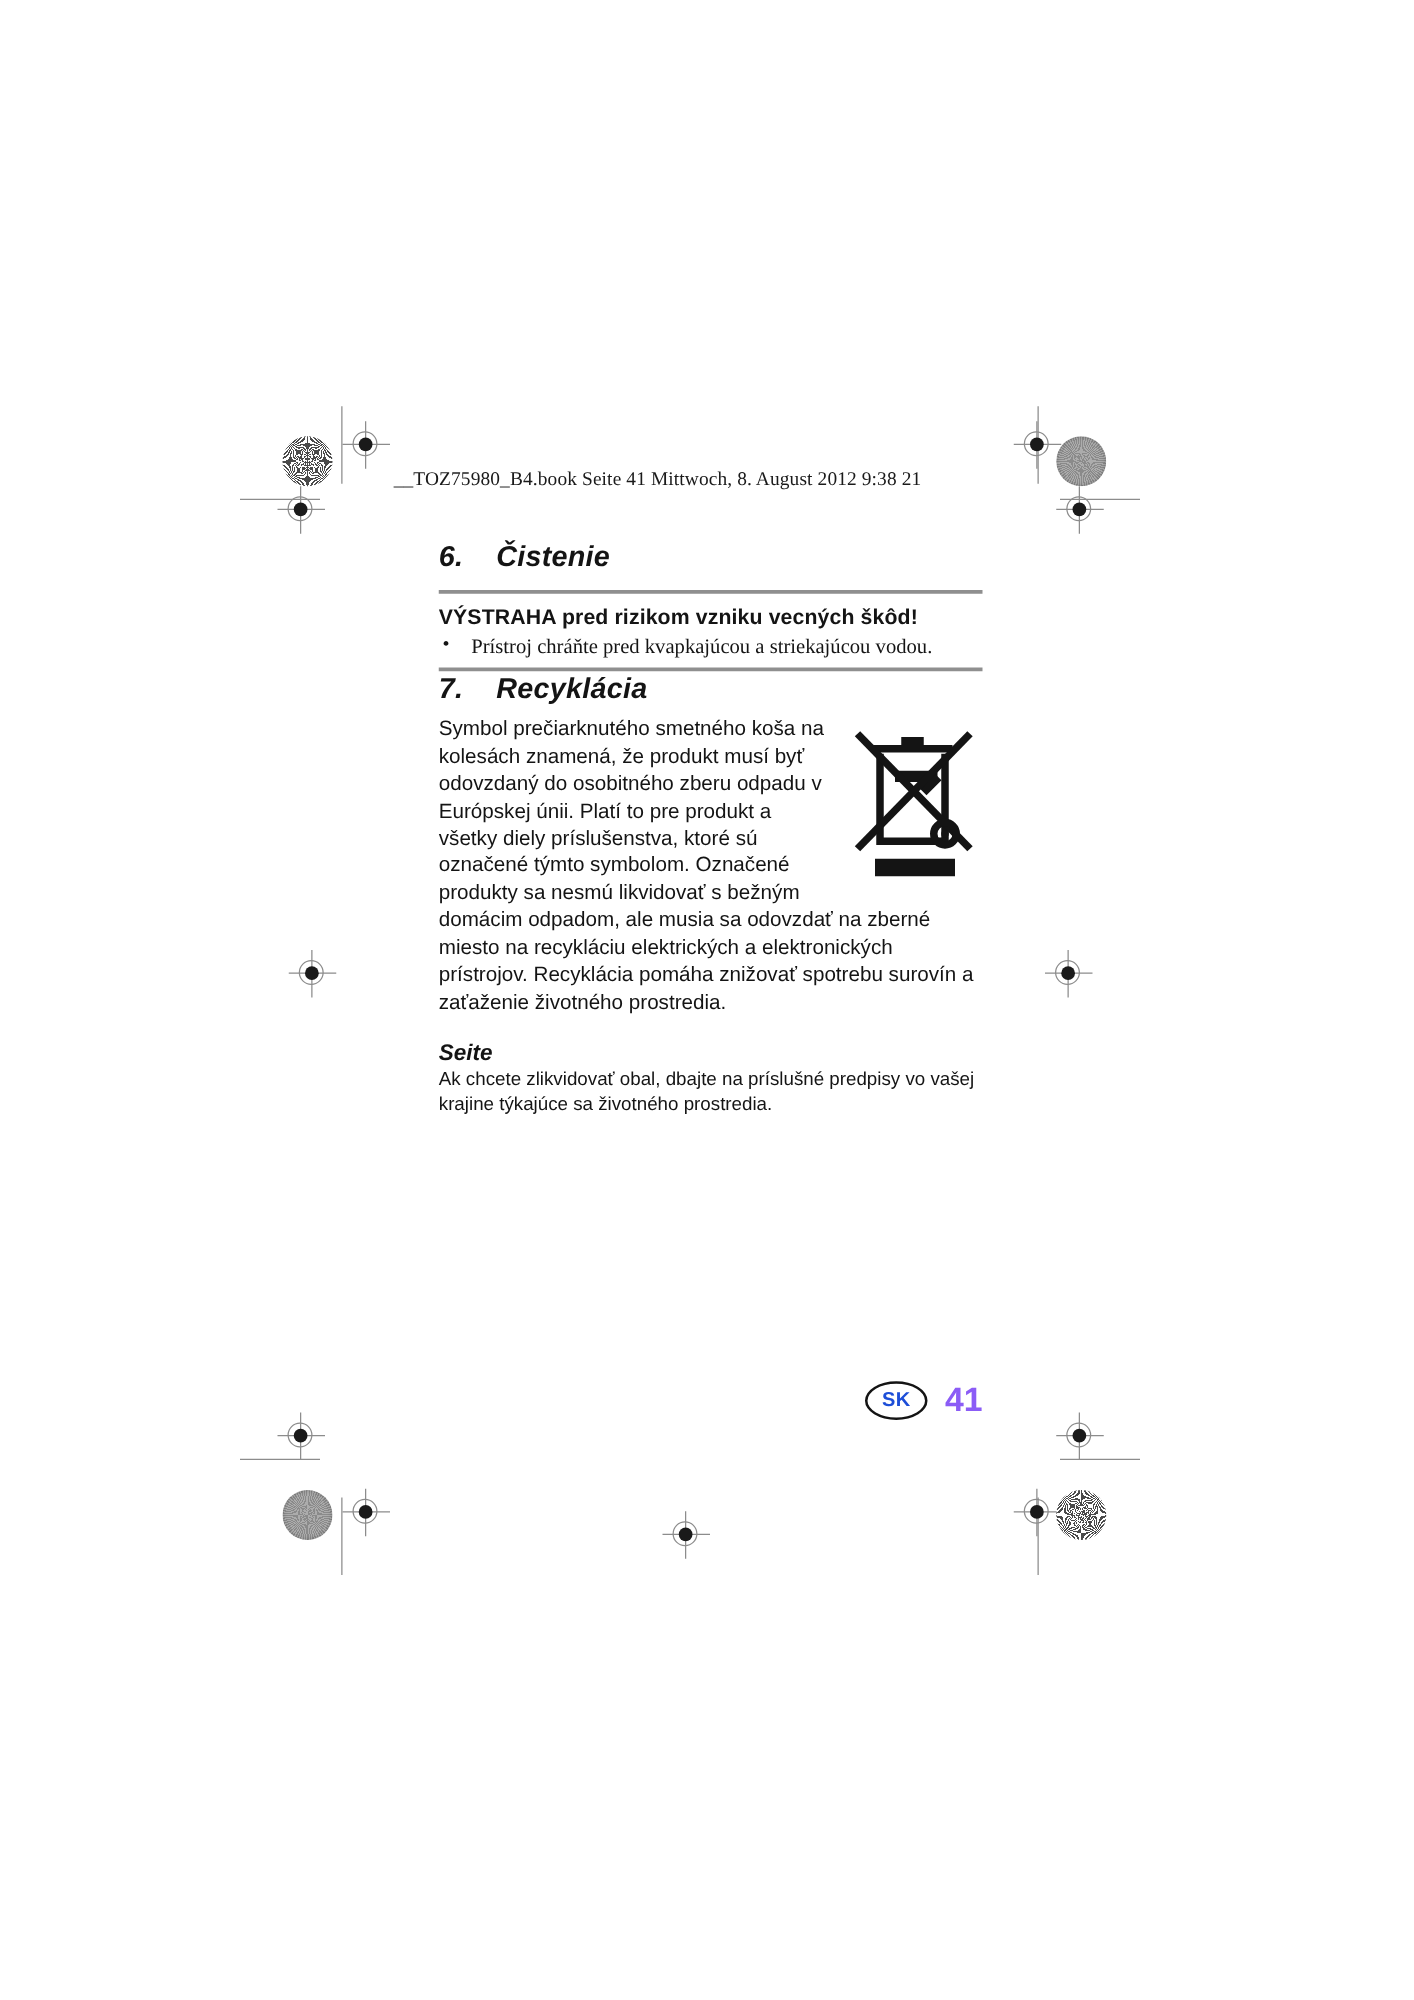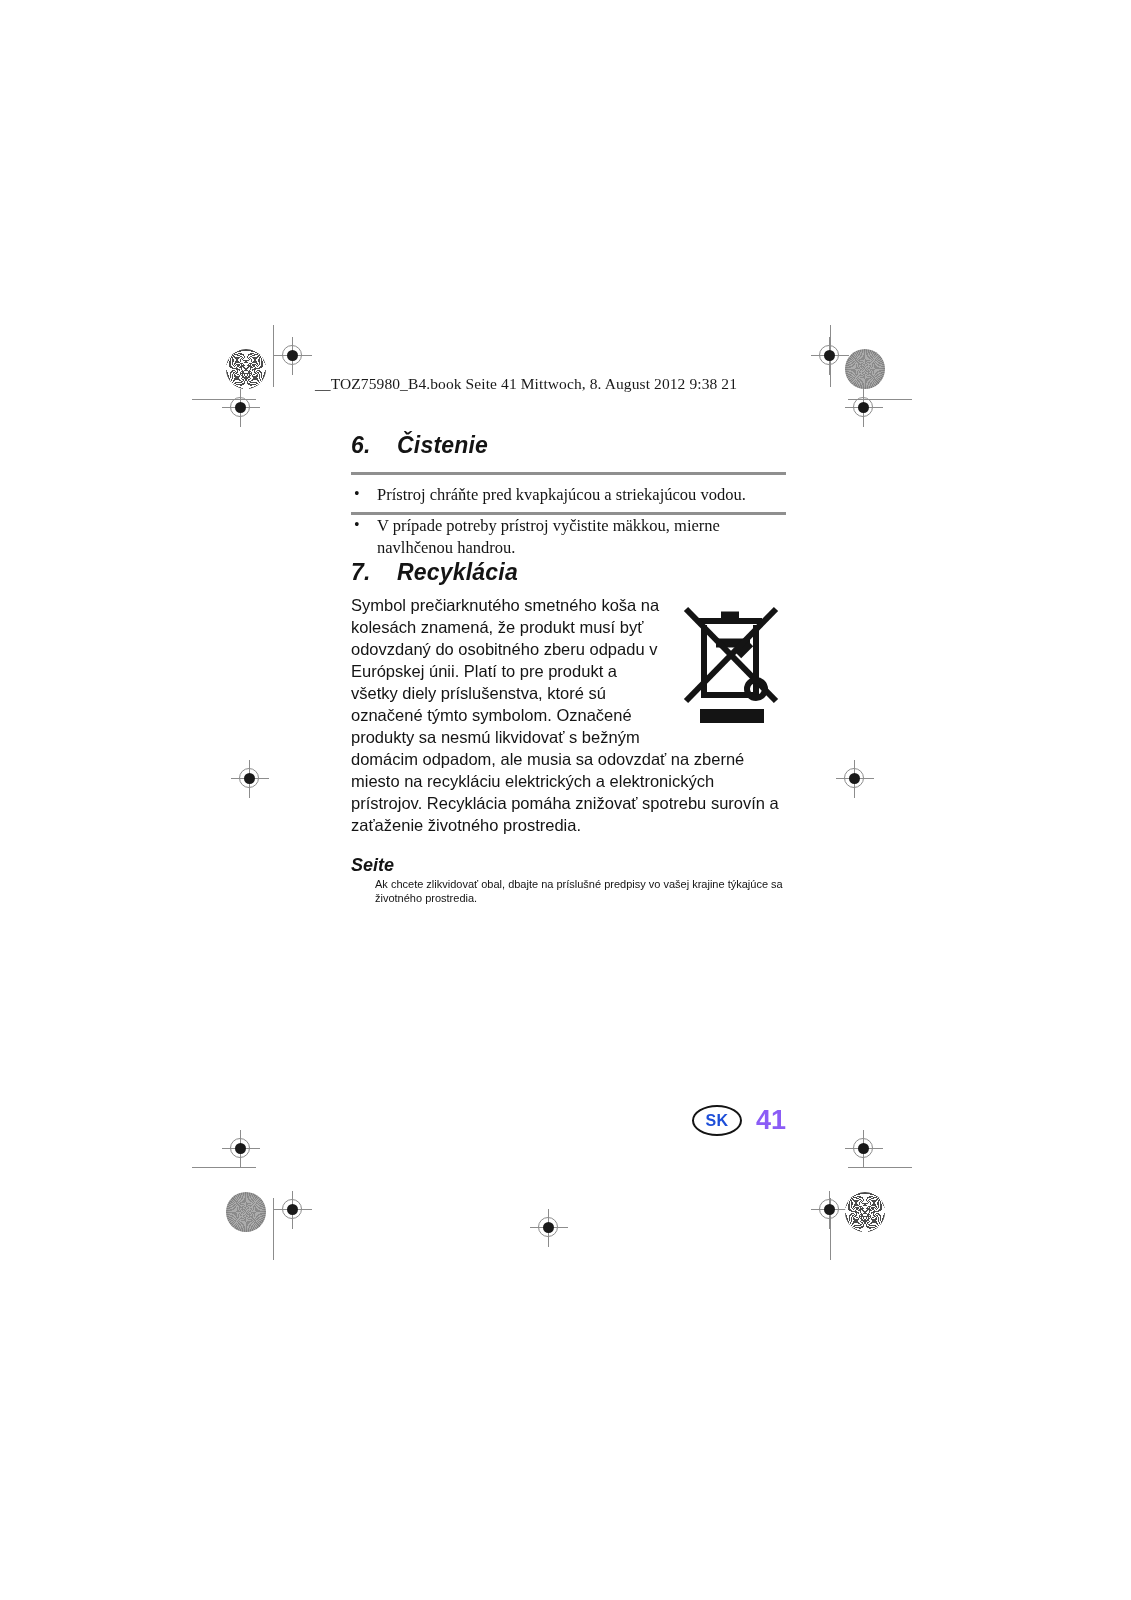--- a/index.html
+++ b/index.html
@@ -161,23 +161,22 @@
   .weee-wrap svg { display: block; }
 
   h3.subhead {
     margin: 18px 0 1px 0;
     font-size: 18px;
     font-weight: bold;
     font-style: italic;
   }
 
   .pkg-body {
-    font-size: 11px;
+    font-size: 15px;
     line-height: 1.33;
-    margin-left: 24px;
   }
   .pkg-body p { margin: 0; }
 
   
   .footer {
     position: absolute;
     left: 600px;
     top: 1105px;
     width: 186px;
     display: flex;
@@ -296,30 +295,28 @@
 <div class="running-head">__TOZ75980_B4.book  Seite 41  Mittwoch, 8. August 2012  9:38 21</div>
 
 <div class="content">
 
   <h2 class="section">
     <span class="num">6.</span><span>Čistenie</span>
   </h2>
 
   <div class="rule"></div>
 
+  <div class="warn-title">VÝSTRAHA pred rizikom vzniku vecných škôd!</div>
 
   <ul class="bullets">
     <li>Prístroj chráňte pred kvapkajúcou a striekajúcou vodou.</li>
   </ul>
 
   <div class="rule tight"></div>
 
-  <ul class="bullets spaced-bullets">
-    <li>V prípade potreby prístroj vyčistite mäkkou, mierne navlhčenou handrou.</li>
-  </ul>
 
   <h2 class="section section-2">
     <span class="num">7.</span><span>Recyklácia</span>
   </h2>
 
   <div class="disposal-body">
     <div class="weee-wrap">
       <svg width="108" height="132" viewBox="0 0 108 132" aria-hidden="true">
         <g fill="none" stroke="#141414" stroke-width="6">
 

